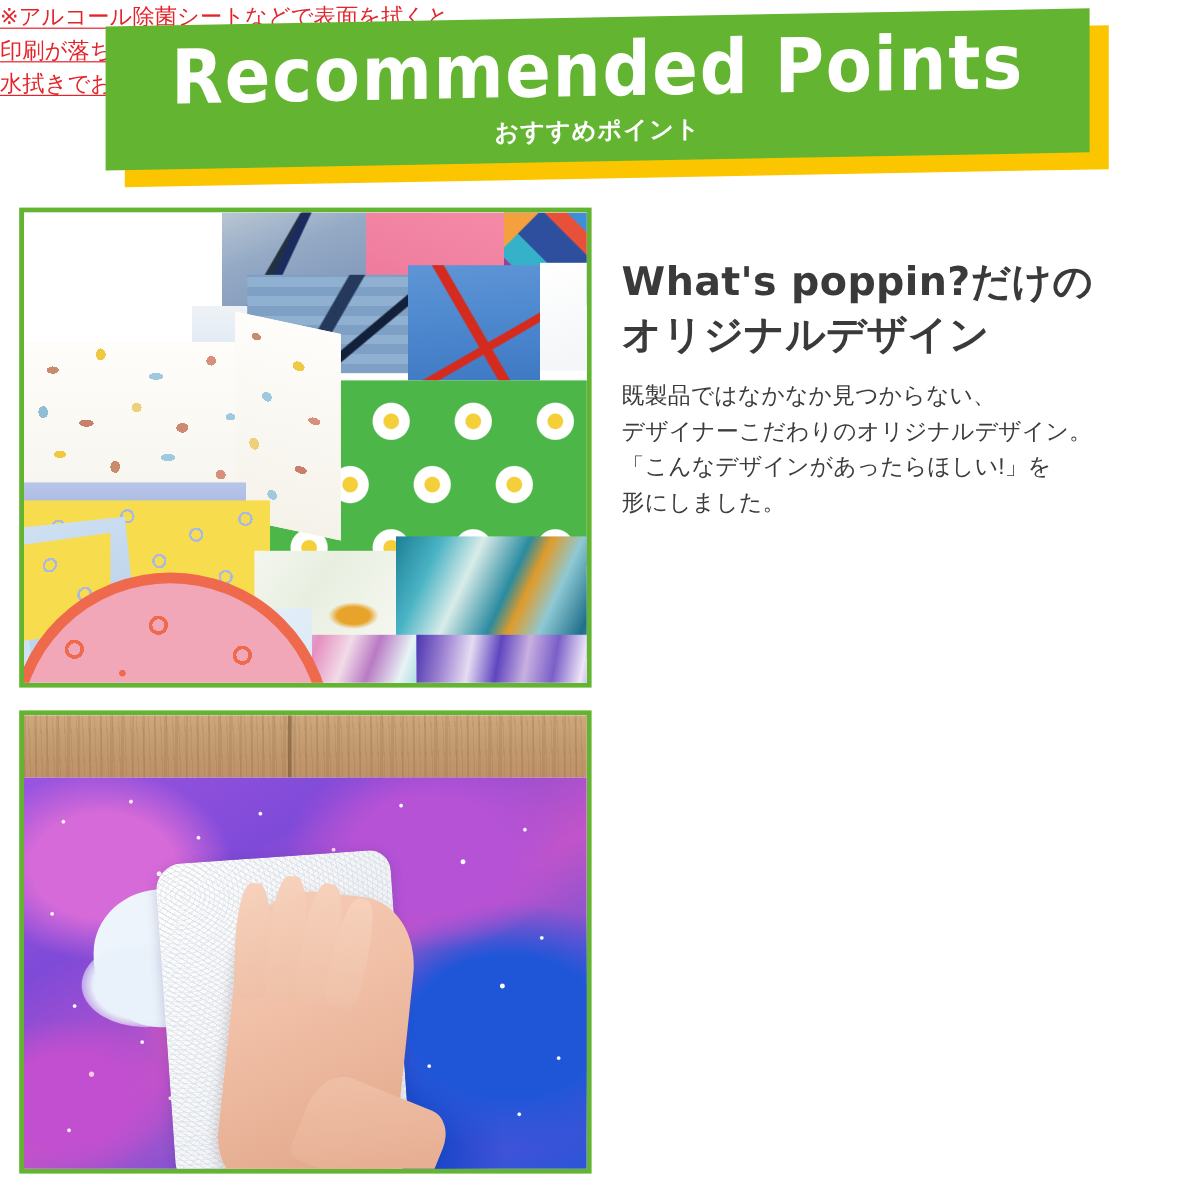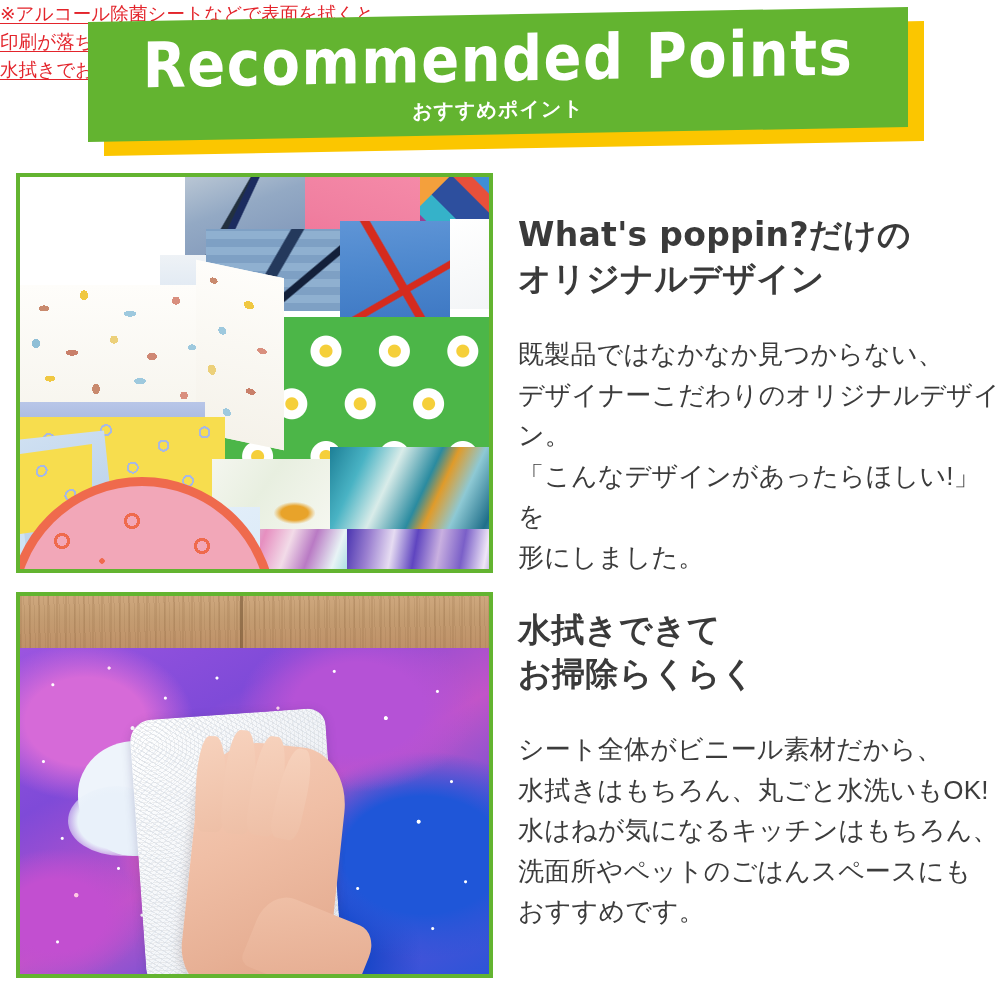--- a/index.html
+++ b/index.html
@@ -372,25 +372,25 @@
     color:#3a3a3a;
     font-weight:bold;
     font-size:33px;
     line-height:1.32;
     letter-spacing:.3px;
     white-space:pre-line;
     font-family:"DejaVu Sans","Liberation Sans",sans-serif;
   }
   .body{
     color:#3c3c3c;
-    font-size:26px;
+    font-size:19px;
     line-height:1.56;
     letter-spacing:.2px;
     white-space:pre-line;
-    margin-top:34px;
+    margin-top:16px;
   }
   .note{
     color:#e3242b;
     font-size:18.5px;
     line-height:1.52;
     letter-spacing:.1px;
     white-space:pre-line;
     text-decoration:underline;
     text-underline-offset:3px;
     text-decoration-thickness:1px;
@@ -465,27 +465,18 @@
       </div>
       <div class="p2-hand"></div>
       <div class="p2-finger p2-f1"></div>
       <div class="p2-finger p2-f2"></div>
       <div class="p2-finger p2-f3"></div>
       <div class="p2-finger p2-f4"></div>
       <div class="p2-wrist"></div>
     </div>
   </div>
 
-  <div class="text-col" id="sec2-text">
-    <div class="head">水拭きできて
-お掃除らくらく</div>
-    <div class="body">シート全体がビニール素材だから、
-水拭きはもちろん、丸ごと水洗いもOK!
-水はねが気になるキッチンはもちろん、
-洗面所やペットのごはんスペースにも
-おすすめです。</div>
-  </div>
 
   <div class="note" id="sec2-note">※アルコール除菌シートなどで表面を拭くと、
 印刷が落ちる場合があります。
 水拭きでお手入れするようにしてください。</div>
 
 </div>
 
 </body></html>

